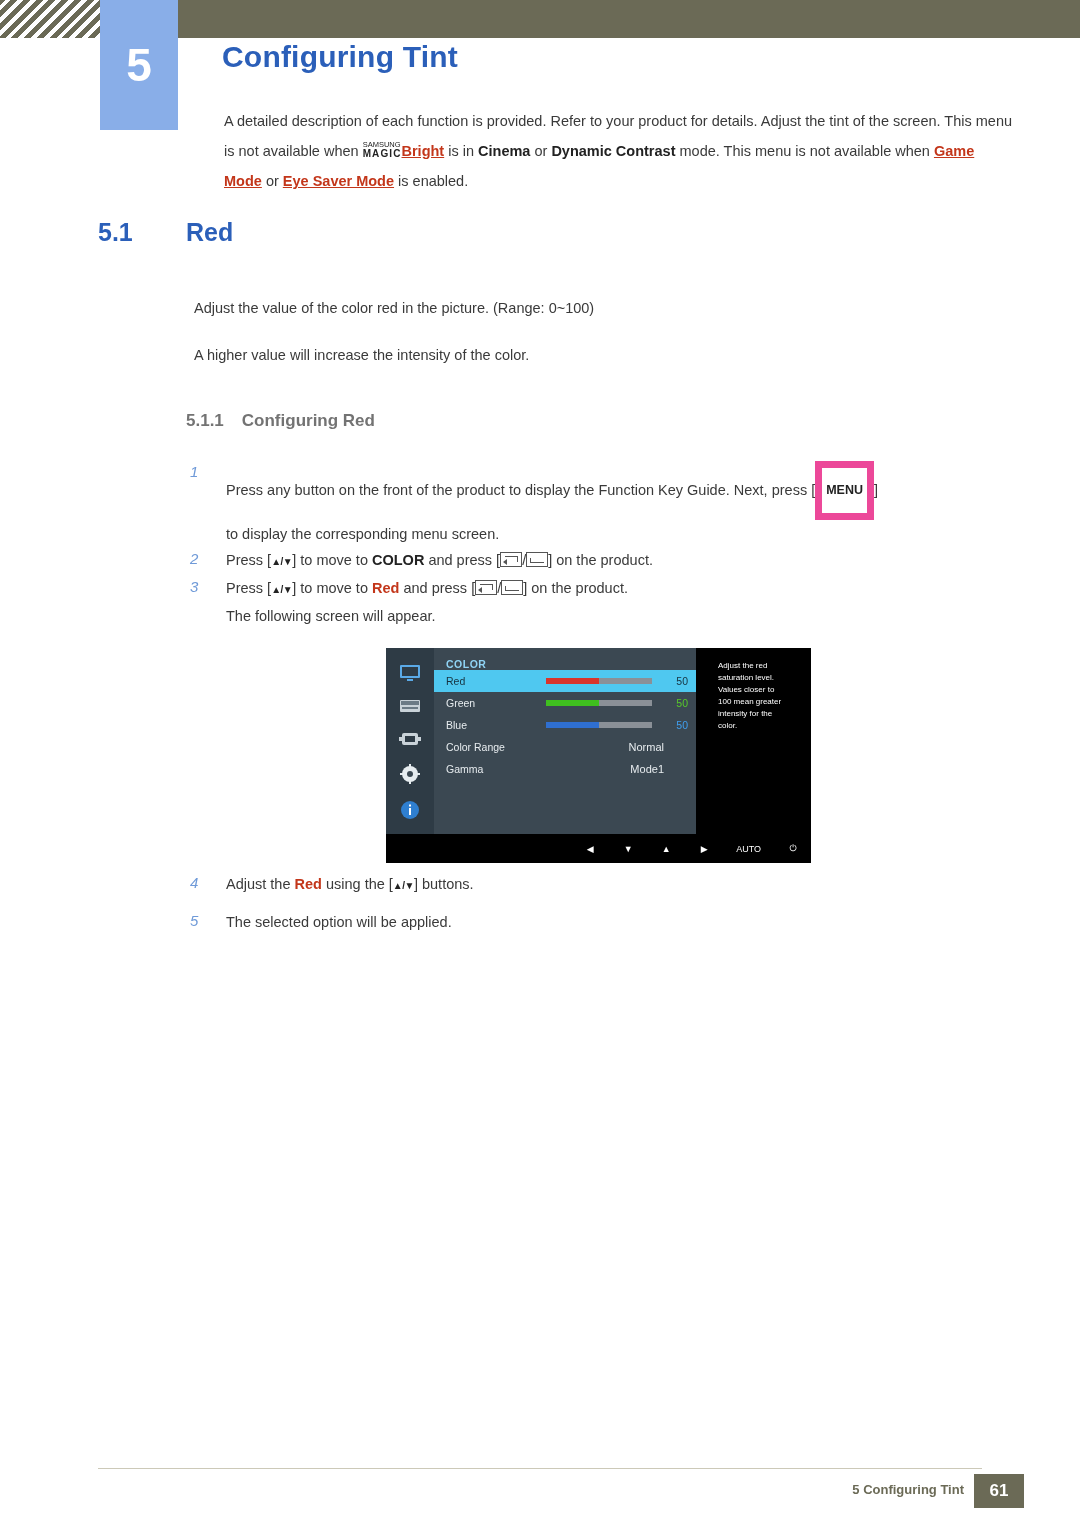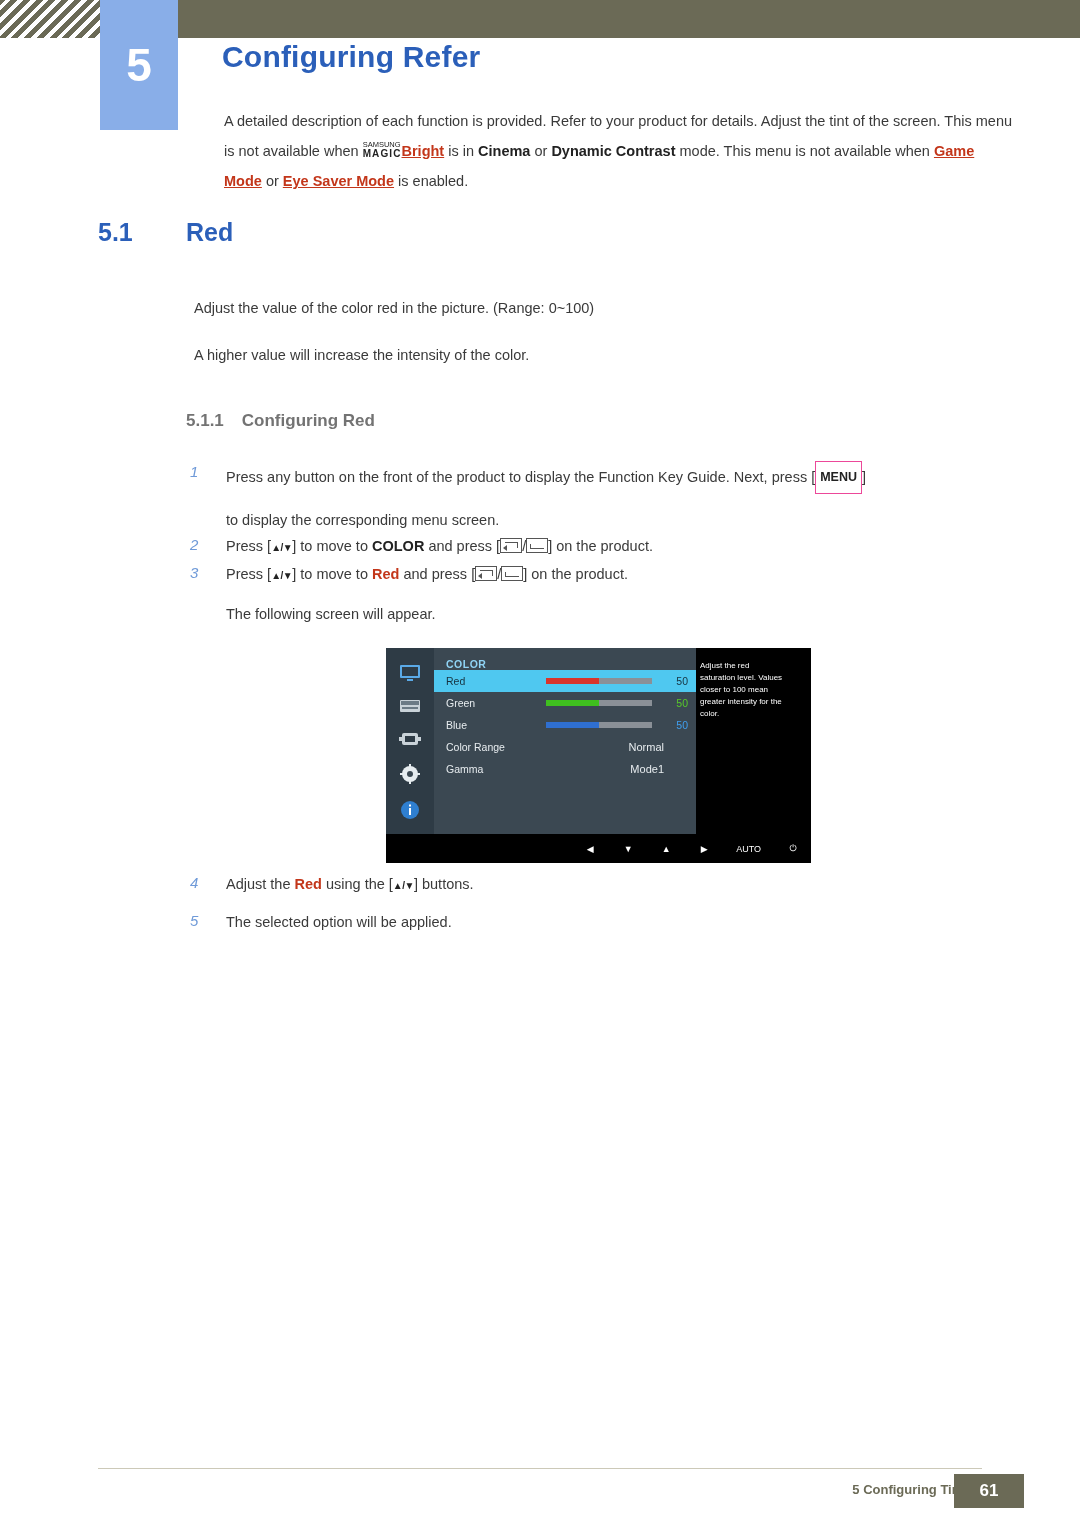--- a/index.html
+++ b/index.html
@@ -148,32 +148,32 @@
     font-style: italic;
     padding-top: 2px;
   }
   .step-body {
     font-size: 14.5px;
     color: #3a3a3a;
     line-height: 24px;
   }
   .kbd-box {
     display: inline-block;
-    border: 1px solid #ec4899;
-    padding: 8px 4px;
+    border: 7px solid #ec4899;
+    padding: 15px 4px;
     font-size: 12.5px;
     font-weight: bold;
     line-height: 15px;
     vertical-align: 1px;
     color: #222;
   }
   .red-word { color: #c3361a; font-weight: bold; }
   .bold-word { color: #222; font-weight: bold; }
   .arrow-small { font-size: 10px; letter-spacing: -0.5px; }
-  .sub-note { margin-top: 14px; display: block; }
+  .sub-note { margin-top: 2px; display: block; }
 
   .icon-enter, .icon-back {
     display: inline-block;
     width: 20px; height: 13px;
     border: 1px solid #555;
     position: relative;
     vertical-align: -2px;
     background: #fff;
   }
   .icon-enter::after {
@@ -283,21 +283,21 @@
   }
   .osd-help {
     position: absolute;
     left: 310px; top: 0;
     width: 95px;
     height: 186px;
     background: #000;
     color: #ffffff;
     font-size: 8px;
     line-height: 12px;
-    padding: 12px 8px 0 4px;
+    padding: 12px 8px 0 22px;
     box-sizing: border-box;
   }
   .osd-bottom {
     position: absolute;
     left: 0; top: 186px;
     width: 425px;
     height: 29px;
     background: #000;
     display: flex;
     align-items: center;
@@ -326,38 +326,38 @@
   .footer-text {
     position: absolute;
     right: 116px; top: 1482px;
     font-size: 13px;
     font-weight: bold;
     color: #6b6a56;
   }
   .footer-page {
     position: absolute;
     right: 56px; top: 1474px;
-    width: 70px; height: 34px;
+    width: 50px; height: 34px;
     background: #6b6a56;
     color: #ffffff;
     font-size: 17px;
     font-weight: bold;
     display: flex;
     align-items: center;
     justify-content: center;
   }
 </style>
 </head>
 <body>
 
 <div class="header-bar">
   <div class="header-hatch"></div>
 </div>
 <div class="chapter-badge">5</div>
-<div class="chapter-title">Configuring Refer</div>
+<div class="chapter-title">Configuring Tint</div>
 
 <div class="intro-text">
   <span>A detailed description of each function is provided. Refer to your product for details. Adjust the tint</span>
   <span>of the screen. This menu is not available when </span><span class="magic-wrap"><span class="magic-samsung">SAMSUNG</span><span class="magic-magic">MAGIC</span></span><span class="b-red">Bright</span><span> is in </span><span class="b-dark">Cinema</span><span> or </span><span class="b-dark">Dynamic Contrast</span>
   <span>mode. This menu is not available when </span><span class="b-red">Game Mode</span><span> or </span><span class="b-red">Eye Saver Mode</span><span> is enabled.</span>
 </div>
 
 <div class="sec-num">5.1</div>
 <div class="sec-title">Red</div>
 

